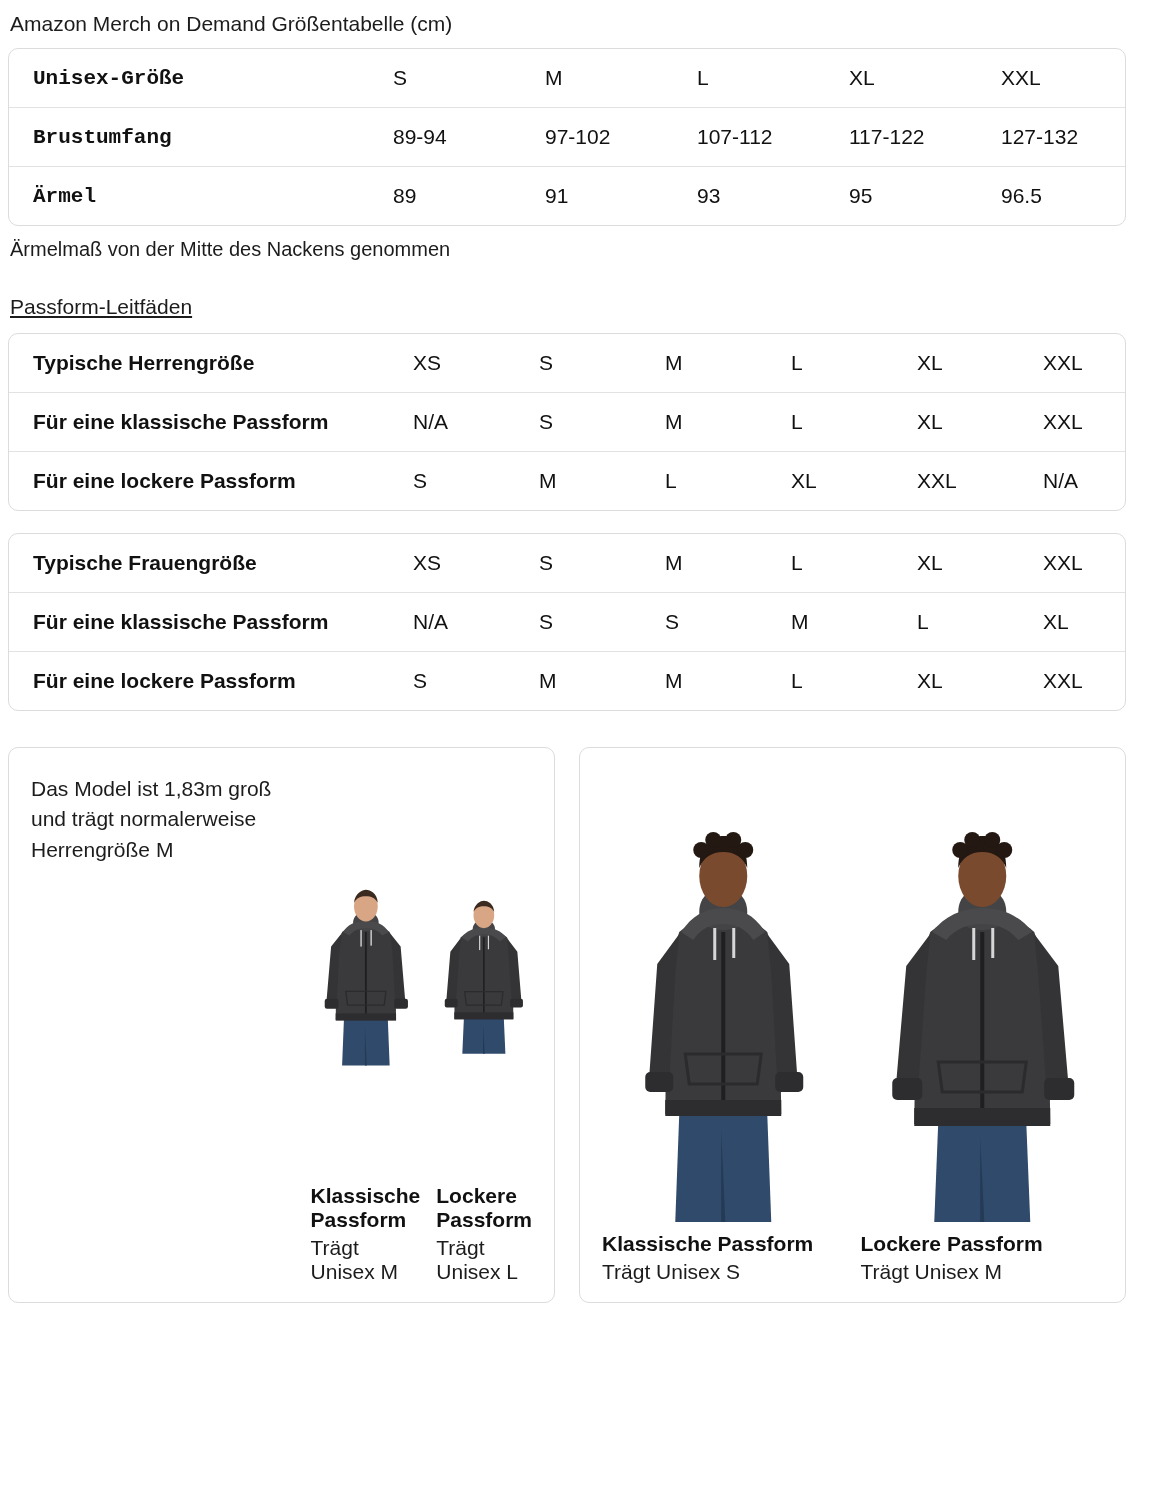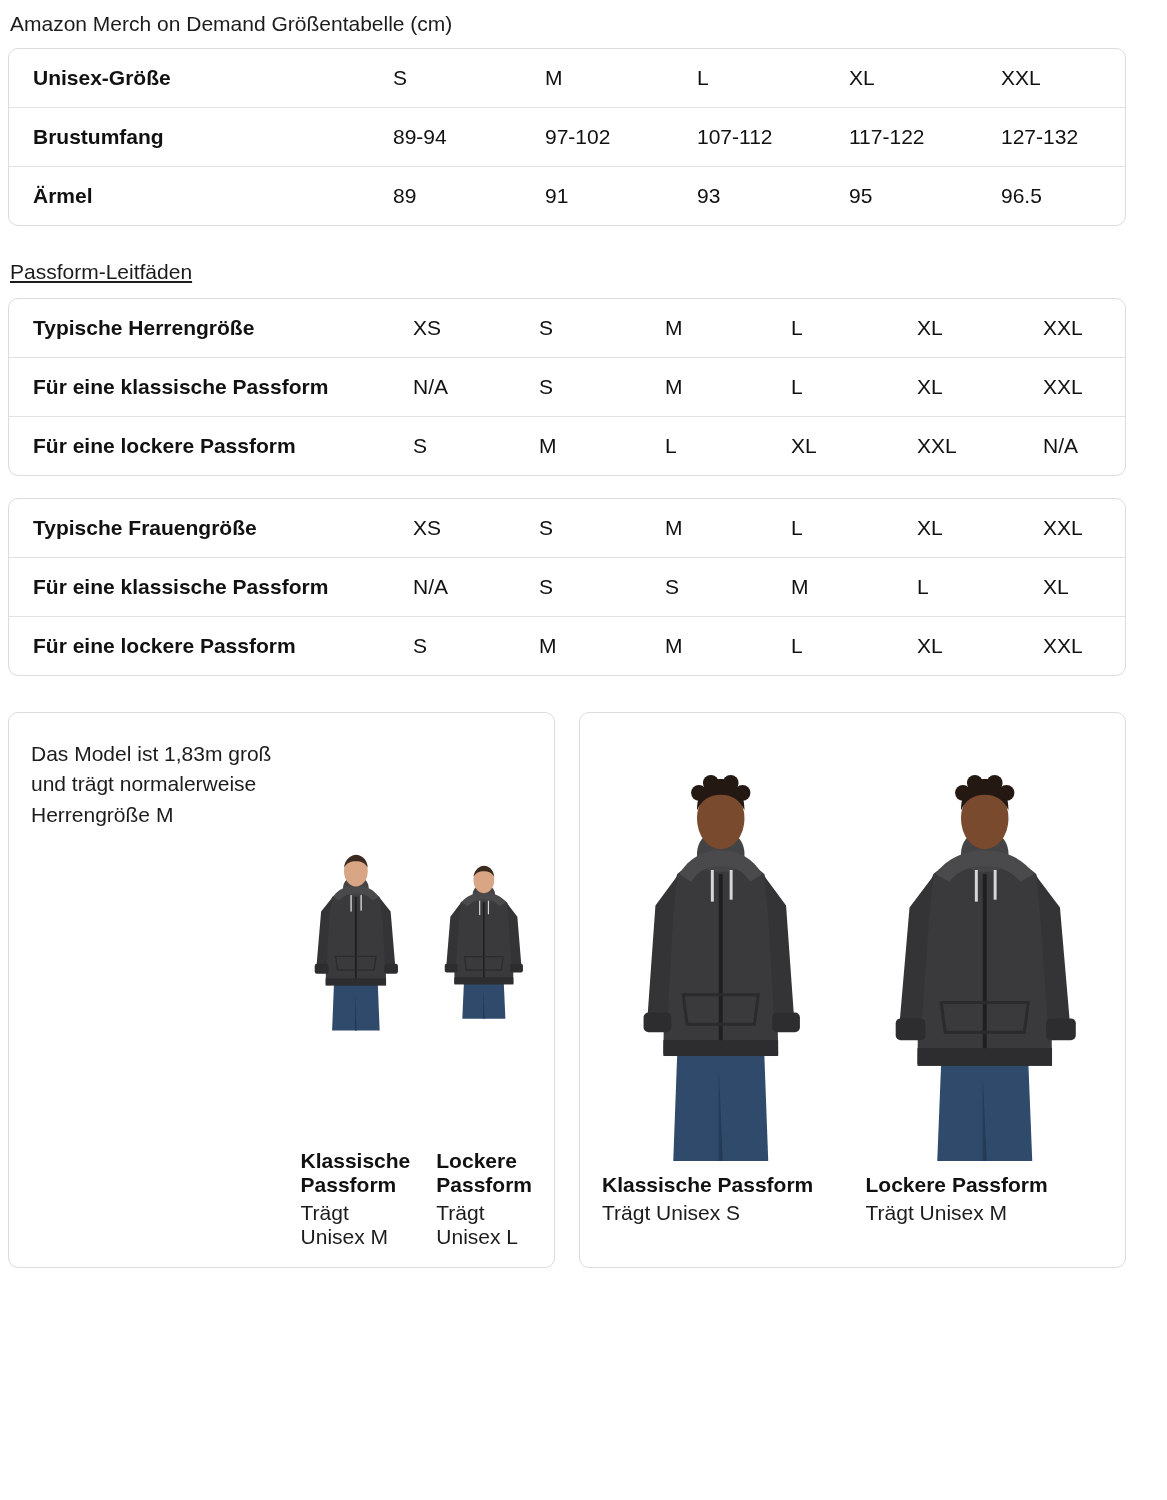--- a/index.html
+++ b/index.html
@@ -54,21 +54,21 @@
     font-size: 21px;
     vertical-align: middle;
     color: #111;
   }
   tr + tr td { border-top: 1px solid #e2e2e2; }
   .rowhead {
     font-weight: 700;
     padding-left: 24px;
   }
   
-  .size-table .rowhead { width: 384px; }
+  .size-table .rowhead { width: 384px; font-family: Liberation Mono, monospace; }
   .size-table .c { width: 152px; }
   
   .fit-table .rowhead { width: 404px; }
   .fit-table .c { width: 126px; }
 
   .spacer-16 { height: 22px; }
 
   .models-row {
     display: flex;
     gap: 24px;
@@ -85,23 +85,23 @@
   }
   .model-caption {
     font-size: 21px;
     line-height: 1.45;
     color: #1c1c1c;
     margin-bottom: 10px;
     min-height: 62px;
   }
   .figures {
     display: flex;
-    gap: 26px;
+    gap: 16px;
     justify-content: space-between;
-    align-items: center;
+    align-items: flex-end;
     flex: 1;
   }
   .figure-col {
     width: 50%;
     display: flex;
     flex-direction: column;
     align-items: center;
   }
   .fig-img {
     width: 100%;
@@ -156,20 +156,21 @@
         <td class="c">89</td>
         <td class="c">91</td>
         <td class="c">93</td>
         <td class="c">95</td>
         <td class="c">96.5</td>
       </tr>
     </tbody>
       </table>
   </div>
 
+  <div class="note">Ärmelmaß von der Mitte des Nackens genommen</div>
 
   <div class="section-label">Passform-Leitfäden</div>
 
   <div class="card">
     <table class="fit-table">
       <tbody>
           <tr>
         <td class="rowhead">Typische Herrengröße</td>
         <td class="c">XS</td>
         <td class="c">S</td>

